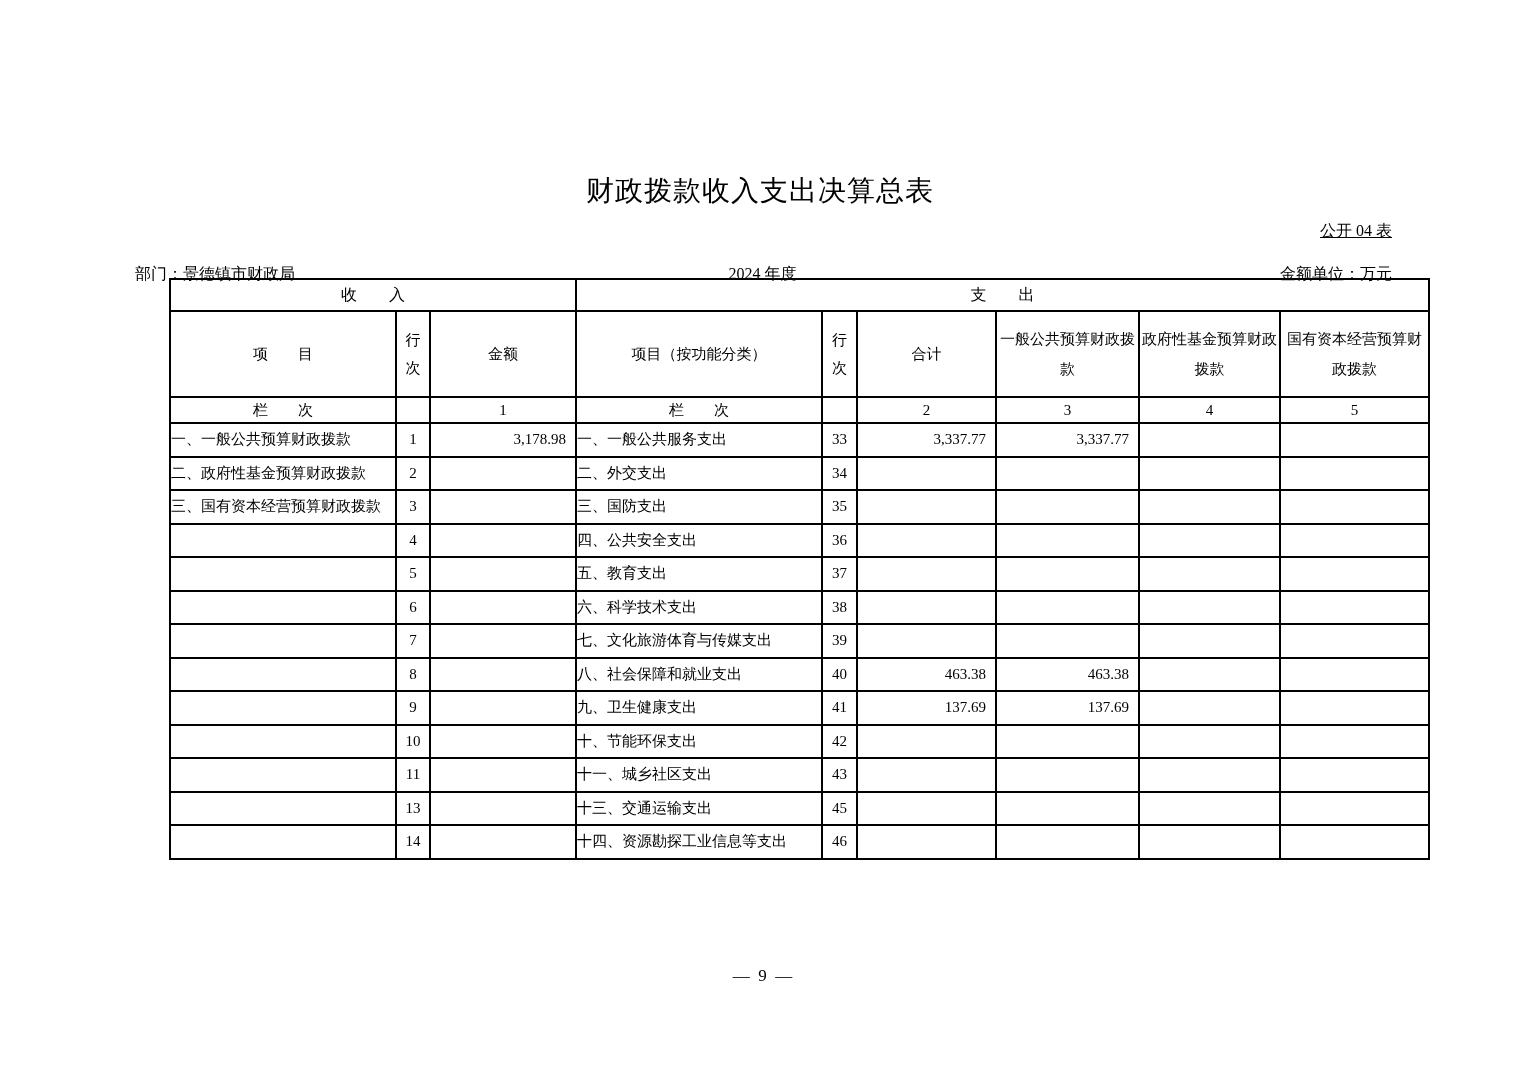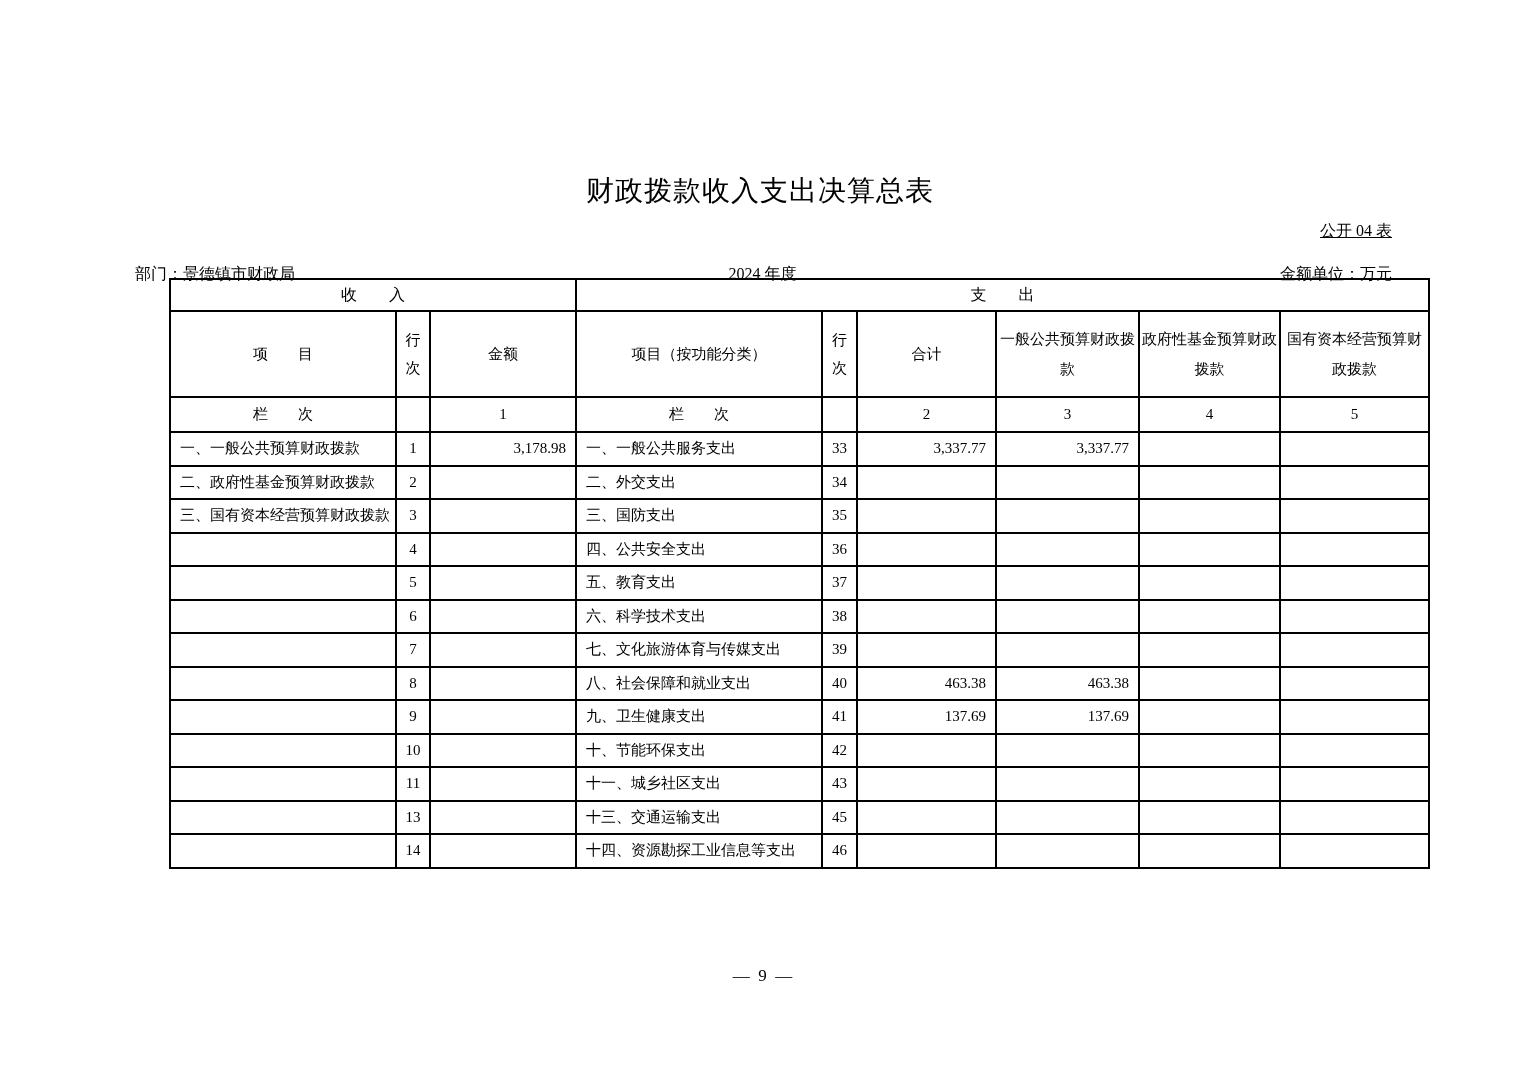--- a/index.html
+++ b/index.html
@@ -61,23 +61,23 @@
   table.budget th, table.budget td {
     border: 2px solid #000000;
     font-weight: normal;
     vertical-align: middle;
     overflow: hidden;
     white-space: nowrap;
   }
   tr.hrow-section th { height: 32px; text-align: center; font-size: 16px; }
   tr.hrow-cols th { height: 86px; text-align: center; line-height: 2.0; white-space: normal; padding: 0 0; }
   tr.hrow-cols th.rowno-h { white-space: pre-line; line-height: 1.9; padding: 0; }
-  tr.hrow-index th { height: 35px; text-align: center; }
+  tr.hrow-index th { height: 26px; text-align: center; }
   tbody.body-rows td { height: 33.5px; }
-  .al { text-align: left;  padding-left: 9px; }
+  .al { text-align: left;  padding-left: 0; }
   .ac { text-align: center; }
   .ar { text-align: right; padding-right: 9px; }
   .page-no {
     position: absolute;
     top: 966px;
     left: 133px;
     width: 1259px;
     text-align: center;
     font-size: 17px;
     white-space: pre;

